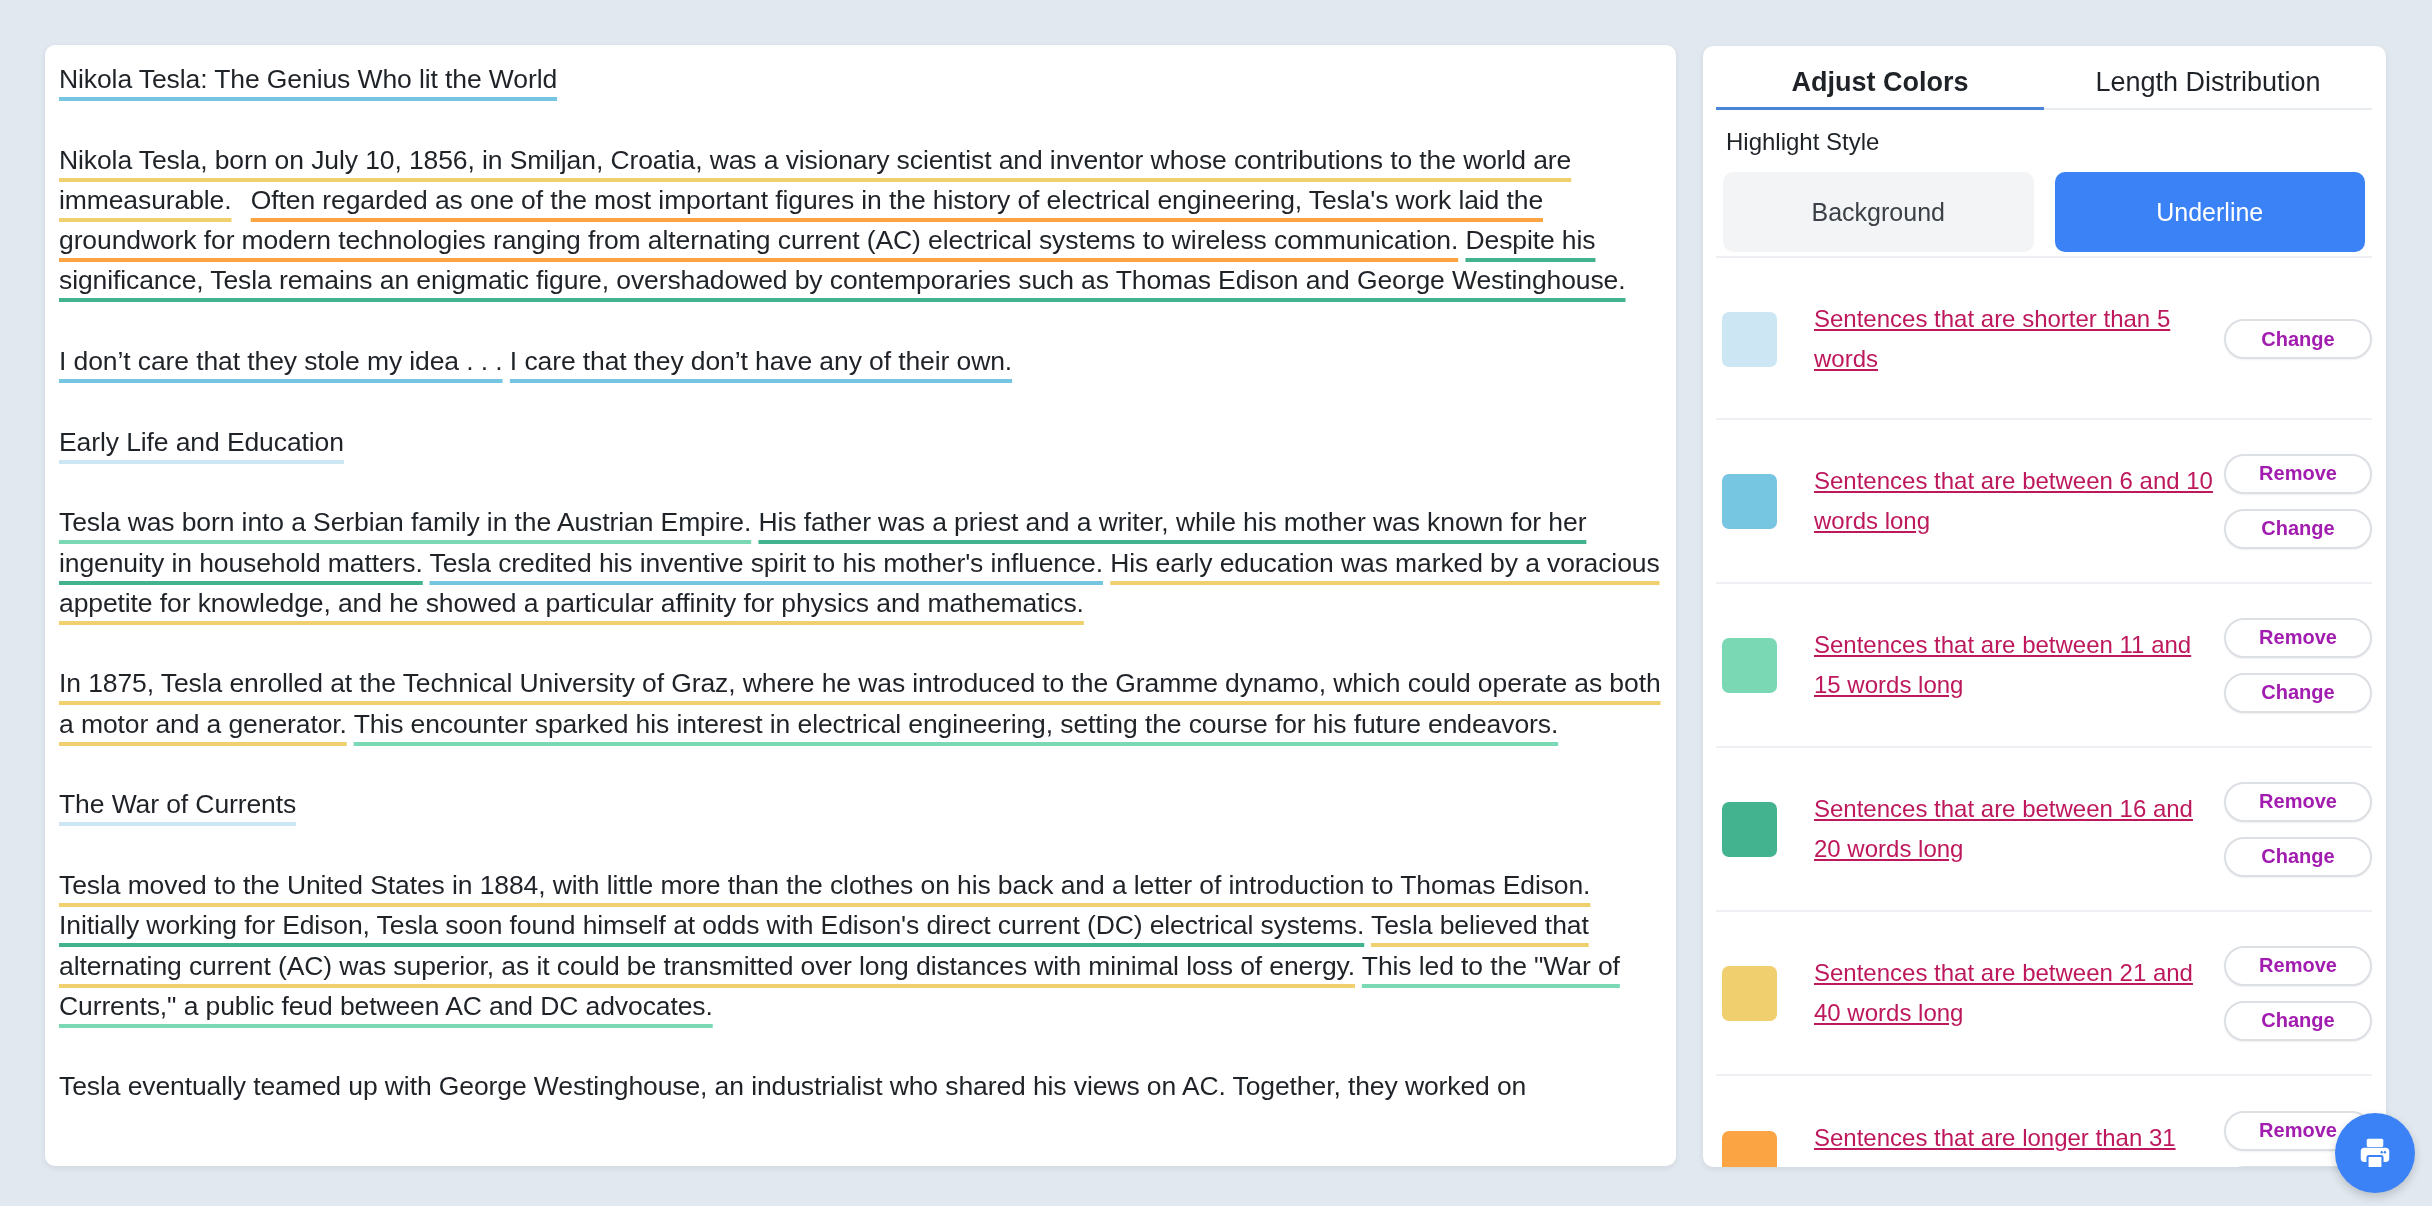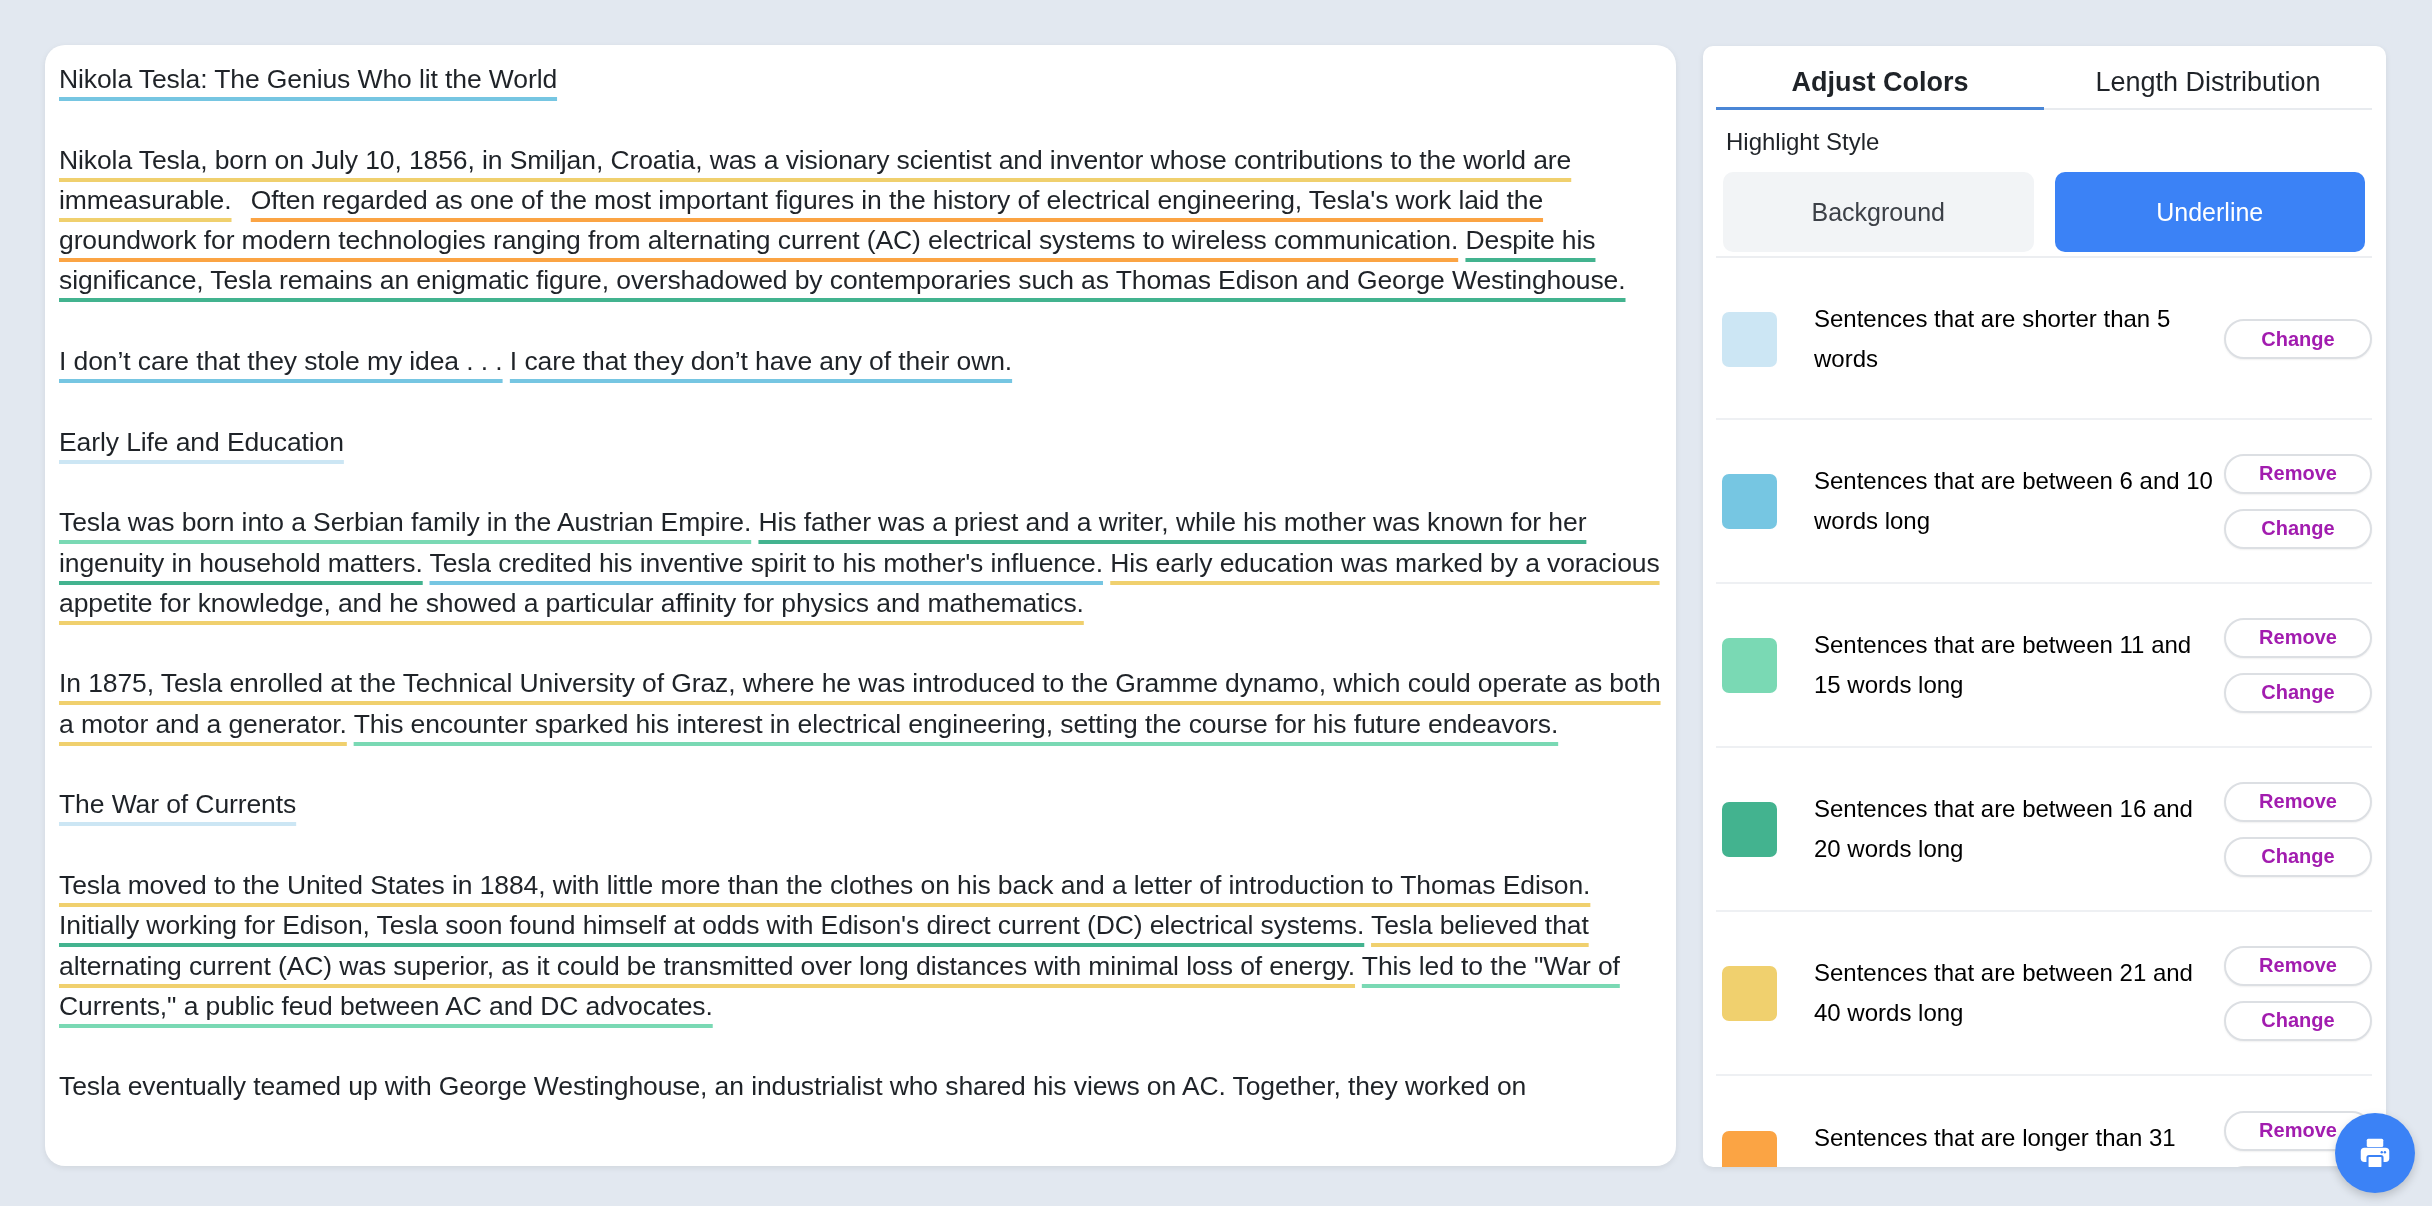--- a/index.html
+++ b/index.html
@@ -8,21 +8,21 @@
     background: #e2e8f0;
     font-family: "Liberation Sans", "DejaVu Sans", sans-serif;
     color: #1f2328;
     position: relative;
   }
   .doc-panel {
     position: absolute;
     left: 45px; top: 45px;
     width: 1631px; height: 1121px;
     background: #ffffff;
-    border-radius: 20px;
+    border-radius: 10px;
     box-shadow: 0 2px 6px rgba(0,0,0,0.08);
     overflow: hidden;
     padding: 14px 12px 0 14px;
   }
   .doc-content {
     font-size: 26.5px;
     line-height: 40.3px;
     color: #1f2328;
     letter-spacing: -0.1px;
   }
@@ -97,23 +97,24 @@
     border-bottom: 2px solid #eef0f3;
     padding: 0 0 0 6px;
     position: relative;
   }
   .row:first-child { height: 160px; }
   .swatch {
     width: 55px; height: 55px; border-radius: 7px;
     flex-shrink: 0;
   }
   .row-label {
-    font-size: 24px; line-height: 40px; color: #000000;
+    font-size: 24px; line-height: 40px; color: #be185d;
     margin-left: 37px;
     width: 400px;
+    text-decoration: underline;
   }
   .row-actions {
     position: absolute; right: 0; top: 0; bottom: 0;
     display: flex; flex-direction: column; justify-content: center; gap: 15px;
   }
   .pill-btn {
     width: 148px; height: 40px;
     border-radius: 20px;
     border: 2px solid #dcdfe3;
     background: #ffffff;

